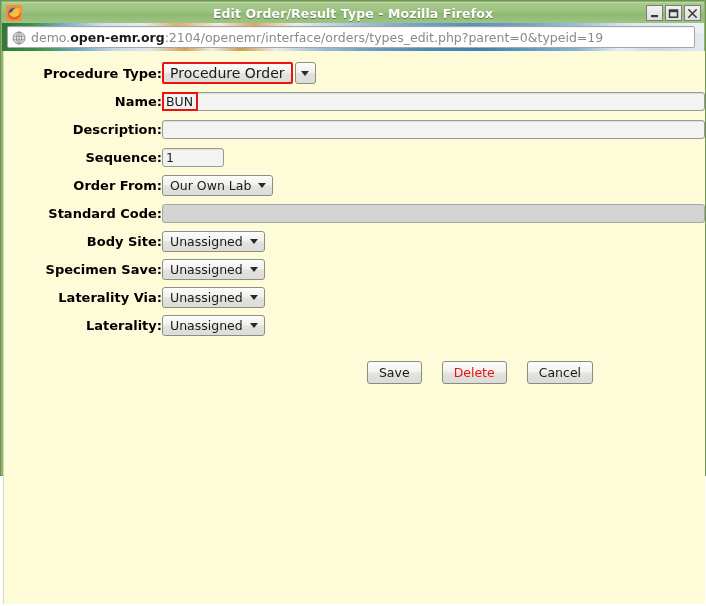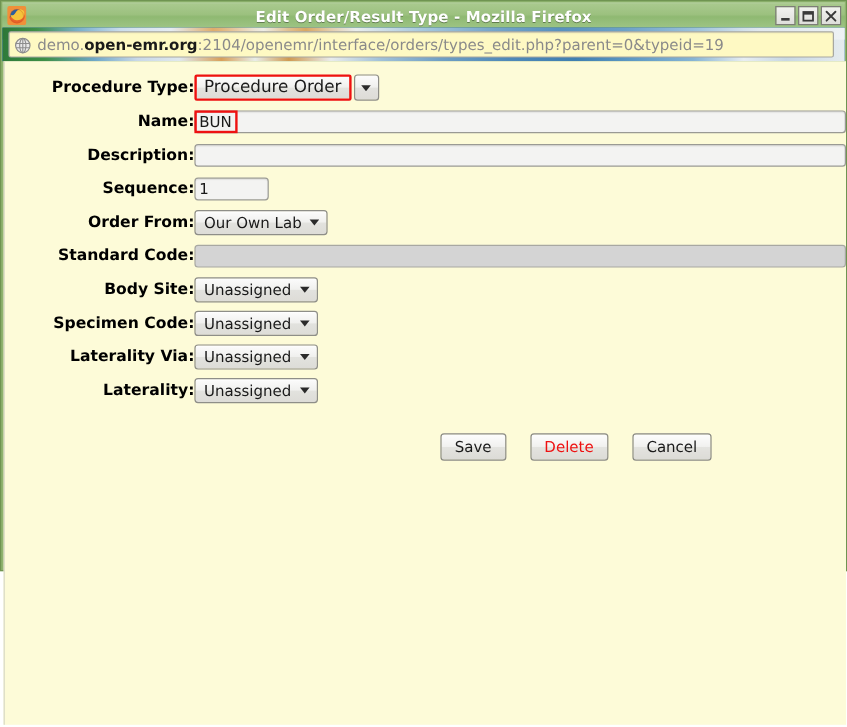--- a/index.html
+++ b/index.html
@@ -97,21 +97,21 @@
       #e6edf3 20%, #e0ad6a 25%, #efefe9 31%, #d9a65e 36%,
       #edf0ef 42%, #aacbe0 50%, #7aa9cc 58%, #5a93c0 66%,
       #6fa3c8 74%, #9cc2dc 82%, #e2e9ee 90%, #eff3f5 100%);
     opacity: 0.9;
   }
   .urlbar {
     position: absolute;
     left: 5px; top: 3px;
     width: 688px; height: 22px;
     box-sizing: border-box;
-    background: #fef9c3;
+    background: #ffffff;
     border: 1px solid #a7a7a1;
     border-radius: 2px;
     display: flex;
     align-items: center;
     padding: 0 4px;
     box-shadow: inset 0 1px 1px rgba(0,0,0,0.06);
   }
   .globe-icon {
     width: 14px; height: 14px;
     flex: 0 0 auto;
@@ -401,21 +401,21 @@
         <td class="label">Body Site:</td>
         <td class="field">
           <span class="select">
             <span>Unassigned</span>
             <i class="caret"></i>
           </span>
         </td>
       </tr>
 
       <tr>
-        <td class="label">Specimen Code:</td>
+        <td class="label">Specimen Save:</td>
         <td class="field">
           <span class="select">
             <span>Unassigned</span>
             <i class="caret"></i>
           </span>
         </td>
       </tr>
 
       <tr>
         <td class="label">Laterality Via:</td>

